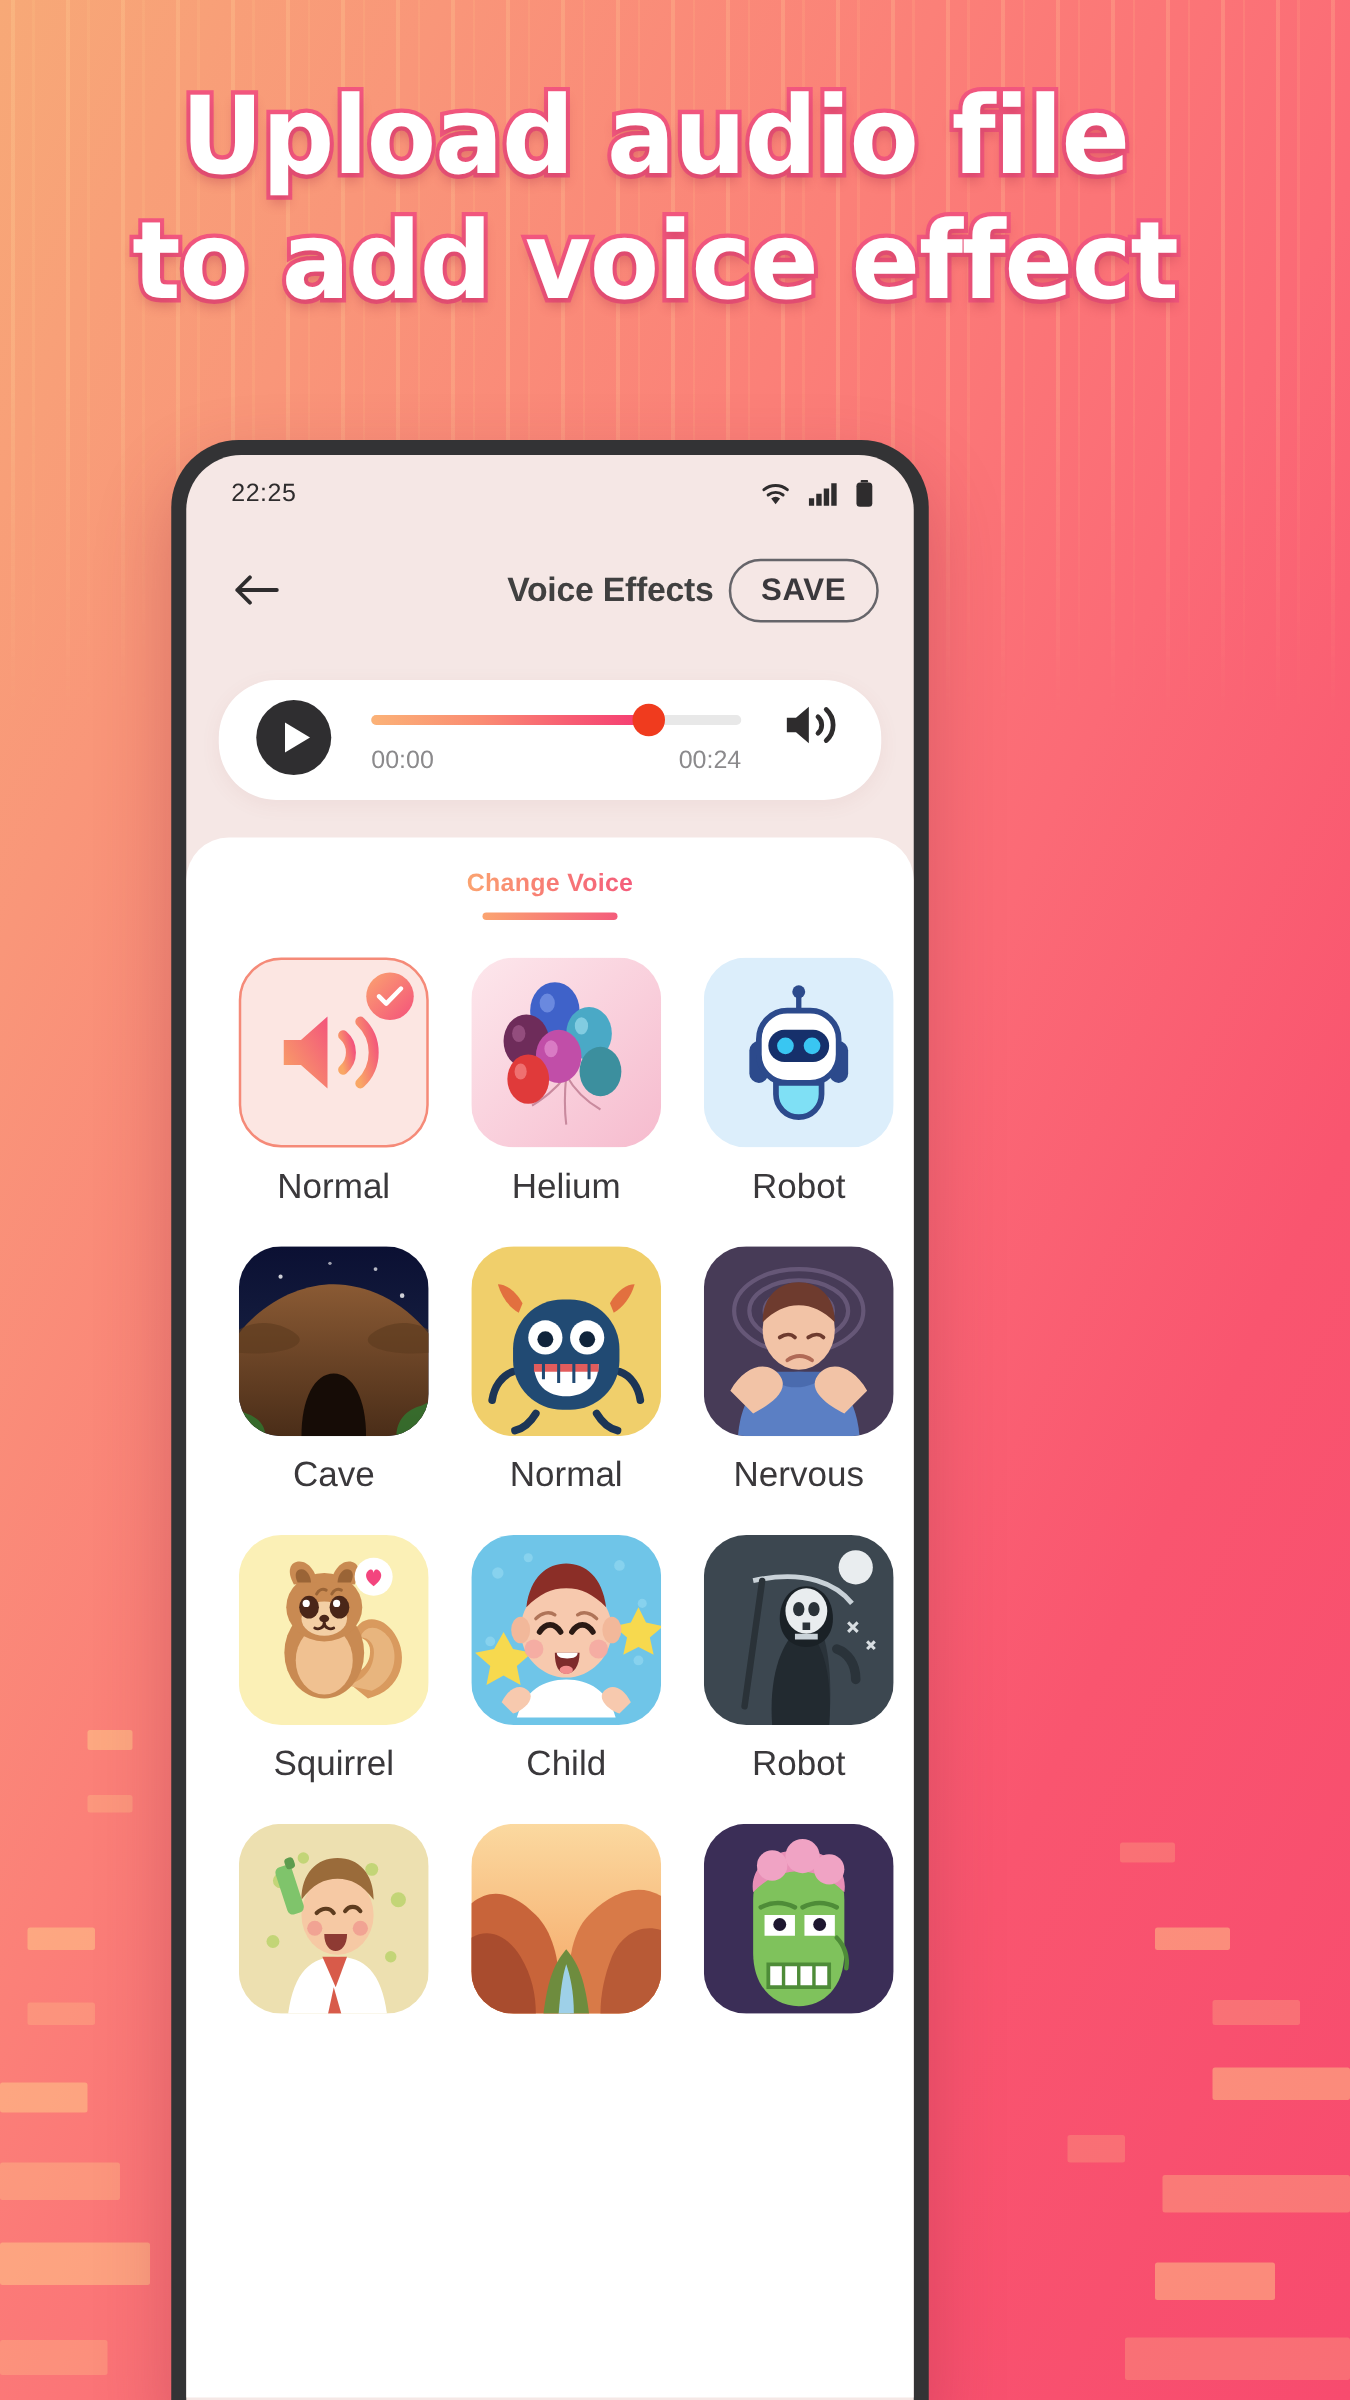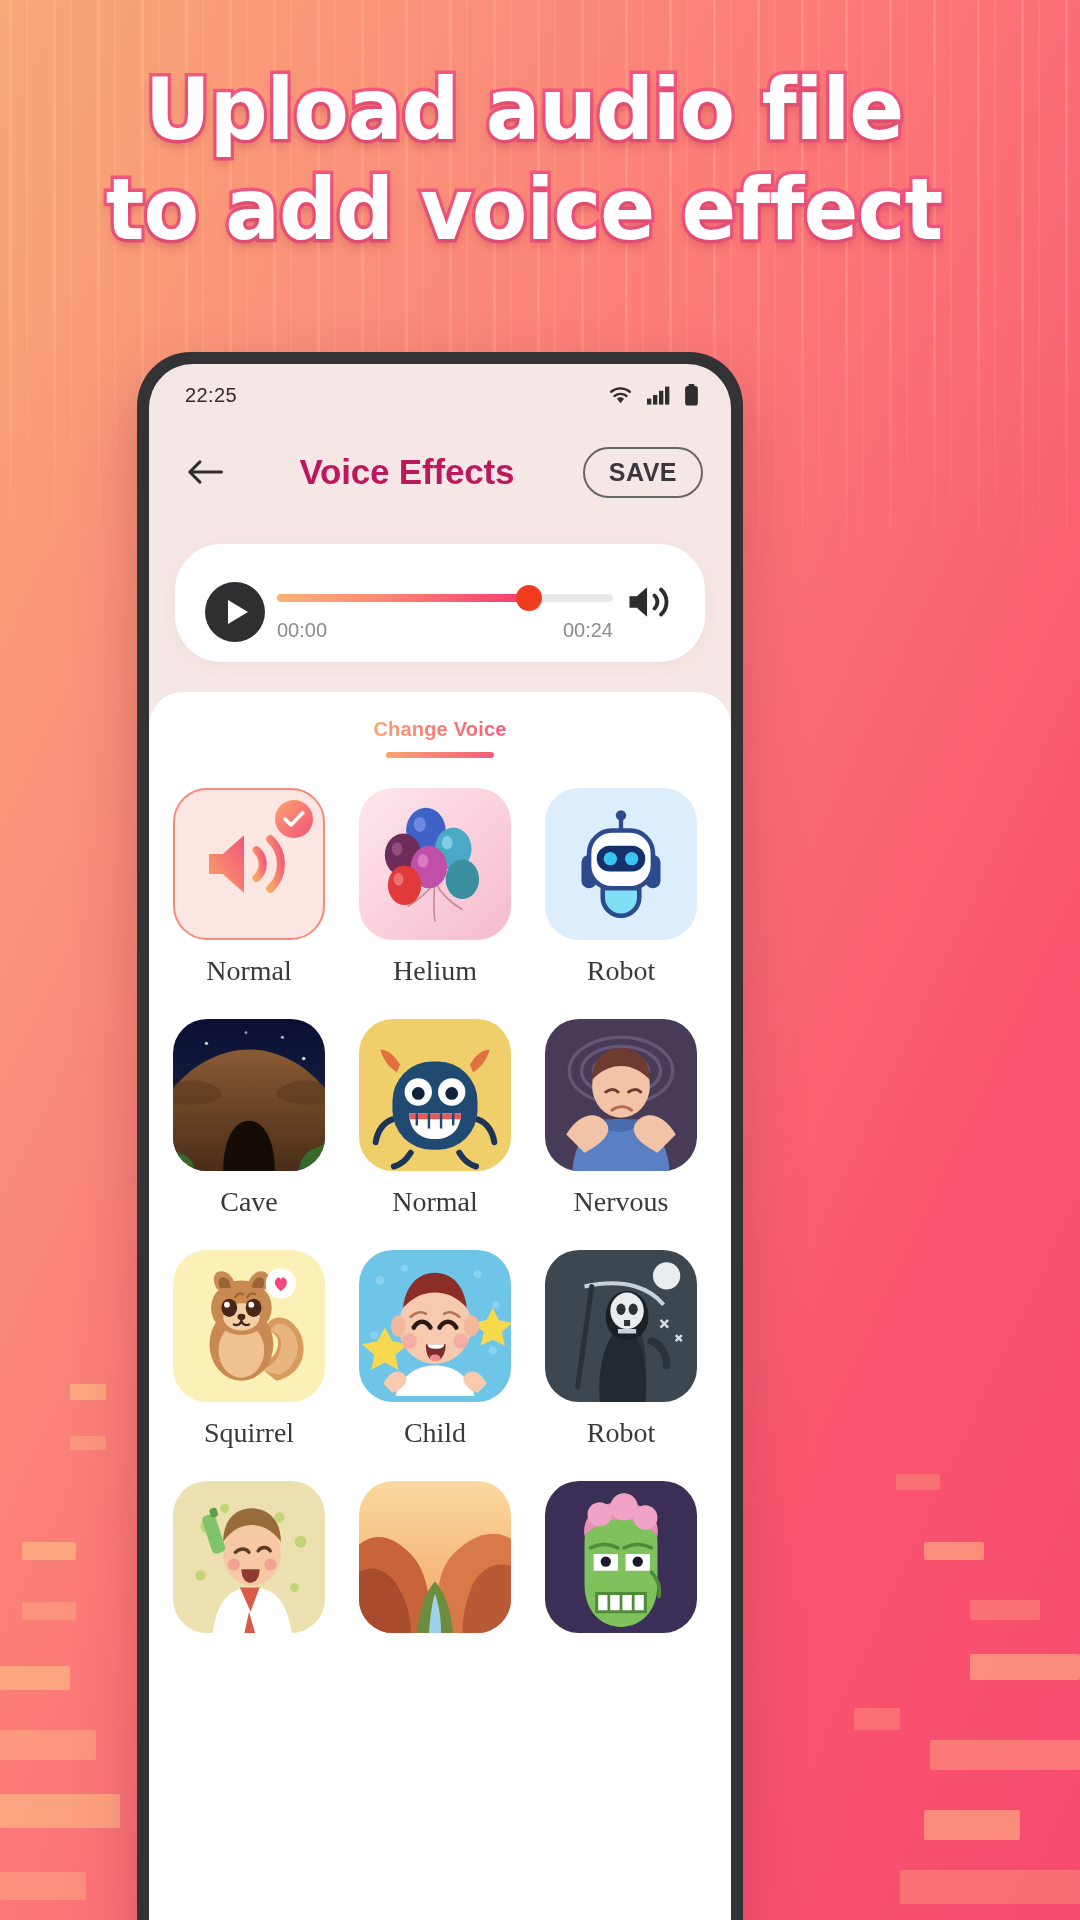--- a/index.html
+++ b/index.html
@@ -77,36 +77,36 @@
   
   .appbar{
     height:92px; padding:0 28px 0 30px;
     display:flex; align-items:center; gap:12px;
   }
   .back-btn{
     width:52px; height:52px; display:flex; align-items:center; justify-content:center;
     flex:0 0 auto;
   }
   .appbar-title{
-    flex:1 1 auto; text-align:center;
-    font-size:35px; font-weight:bold; color:#be185d; letter-spacing:-.2px;
+    flex:1 1 auto; text-align:right;
+    font-size:27px; font-weight:bold; color:#404040; letter-spacing:-.2px;
   }
   .save-btn{
     flex:0 0 auto;
     padding:9px 24px; border:2px solid #66656a; border-radius:30px;
     font-size:25px; font-weight:bold; color:#3a383c; letter-spacing:.5px;
     background:transparent;
   }
 
   
   .player-wrap{ padding:26px 26px 30px 26px; }
   .player{
     background:#fff; border-radius:46px;
-    padding:32px 30px 20px 30px;
-    display:flex; align-items:flex-start; gap:12px;
+    padding:10px 30px 20px 30px;
+    display:flex; align-items:flex-start; gap:32px;
     box-shadow:0 4px 16px rgba(160,80,80,.07);
   }
   .play-btn{
     width:60px; height:60px; border-radius:50%; background:#2f2e30;
     display:flex; align-items:center; justify-content:center; flex:0 0 auto;
     margin-top:6px;
   }
   .play-btn .tri{
     width:0;height:0;border-left:20px solid #fff;
     border-top:12px solid transparent;border-bottom:12px solid transparent;
@@ -147,23 +147,23 @@
     -webkit-background-clip:text; background-clip:text;
     -webkit-text-fill-color:transparent; color:transparent;
     letter-spacing:.2px;
   }
   .tab-underline{
     width:108px; height:6px; border-radius:3px; margin:11px auto 0;
     background:linear-gradient(90deg,#FBA470 0%,#F45C7B 100%);
   }
 
   .grid{
-    padding:30px 42px 0 24px;
+    padding:30px 42px 0 42px;
     display:grid; grid-template-columns:repeat(3,1fr);
-    column-gap:34px; row-gap:4px;font-family:Liberation Serif, serif;
+    column-gap:34px; row-gap:4px;
   }
   .cell{ text-align:center; }
   .thumb{
     width:152px; height:152px; margin:0 auto;
     border-radius:34px; overflow:hidden; position:relative;
     display:block;
   }
   .cell-label{
     display:block; margin-top:15px; margin-bottom:28px;
     font-size:28px; color:#3a383b;

